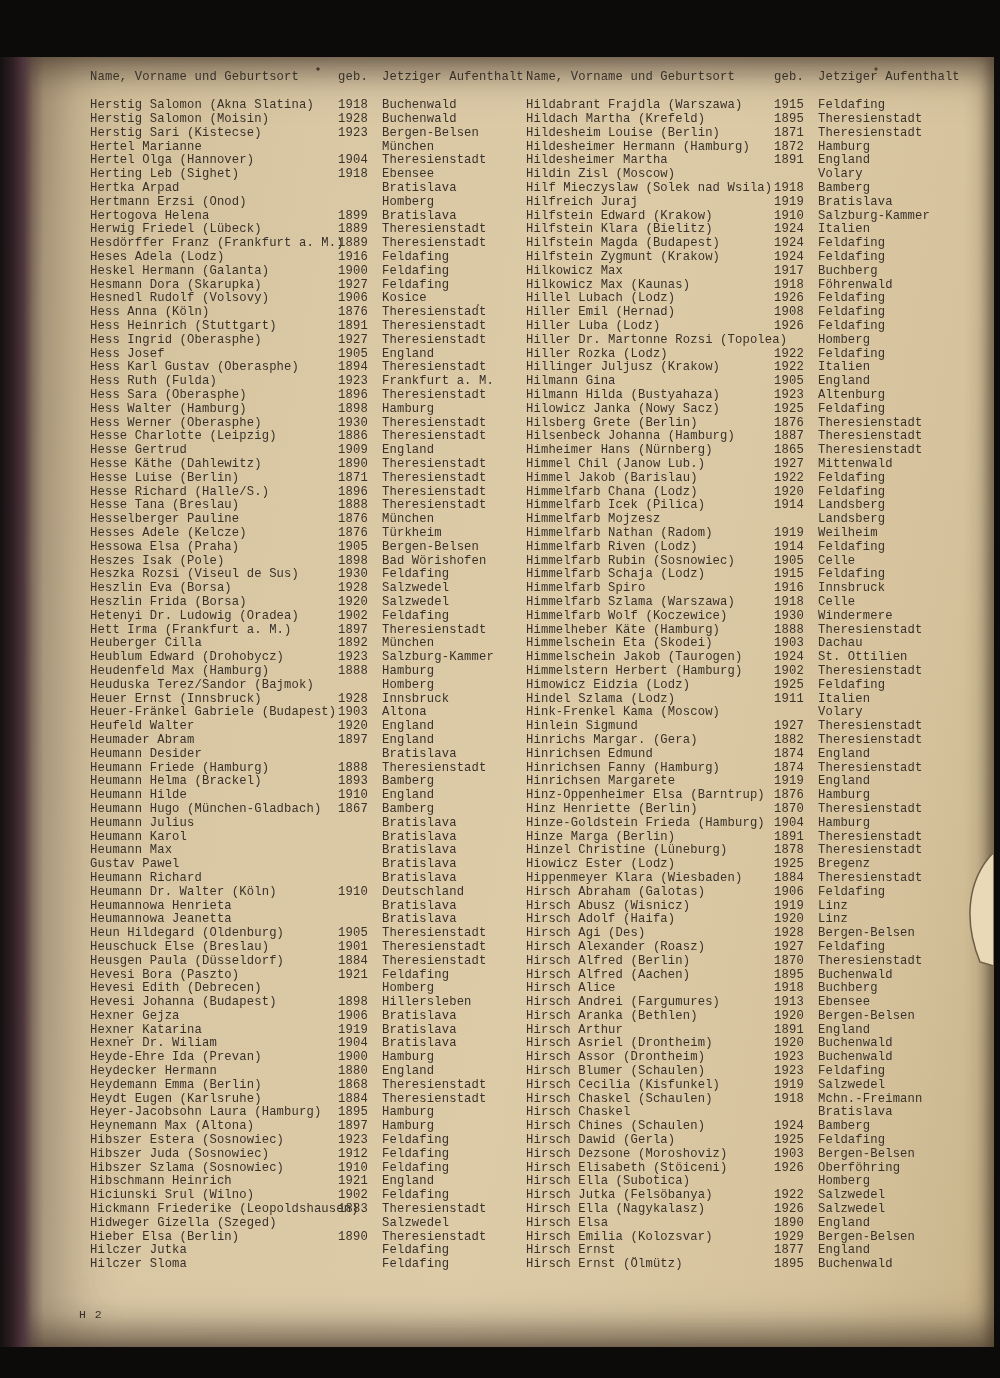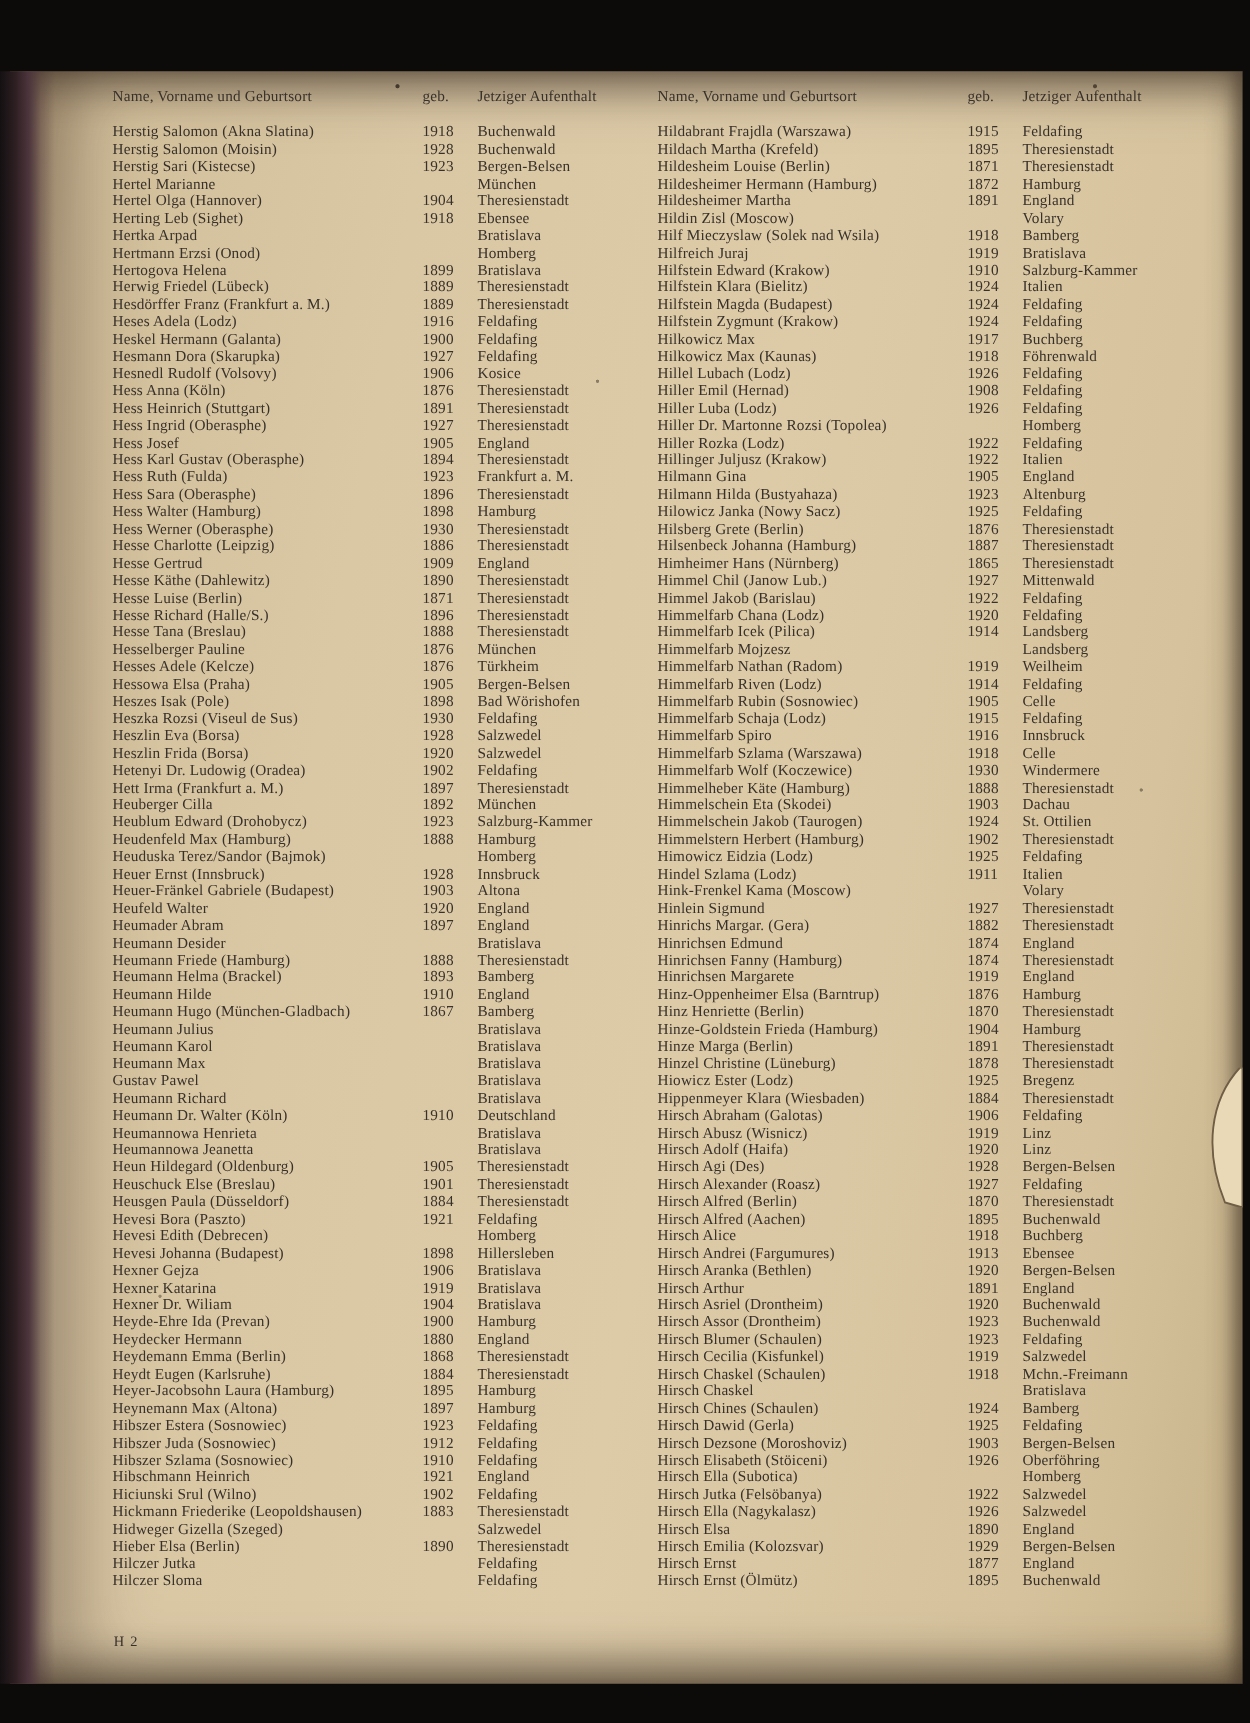--- a/index.html
+++ b/index.html
@@ -5,21 +5,21 @@
   html, body {
     margin: 0; padding: 0;
     width: 1000px; height: 1378px;
     background: #0d0b09;
     overflow: hidden;
   }
   .scan {
     position: relative;
     width: 1000px; height: 1072px;
     background: #0d0b09;
-    font-family: Liberation Serif, serif;
+    font-family: Liberation Mono, monospace;
   }
   .paper {
     position: absolute;
     left: 8px; top: 57px;
     width: 986px; height: 1290px;
     background:
       radial-gradient(circle at 310px 12px, rgba(50,40,30,.8) 0 1.3px, transparent 2px),
       radial-gradient(circle at 868px 12px, rgba(50,40,30,.7) 0 1.2px, transparent 2px),
       radial-gradient(circle at 470px 248px, rgba(60,48,36,.5) 0 1px, transparent 1.6px),
       radial-gradient(circle at 905px 575px, rgba(60,48,36,.5) 0 1px, transparent 1.6px),
@@ -52,21 +52,21 @@
   .col-right { left: 518px; top: 14px; width: 428px; }
   .hdr, .row {
     display: grid;
     grid-template-columns: 248px 44px 1fr;
     height: 13.8px;
   }
   .hdr { margin-bottom: 14.5px; }
   .c-geb { text-align: left; }
   .footer {
     position: absolute;
-    left: 83px; top: 1251px;
+    left: 71px; top: 1251px;
     font-size: 11.5px;
     letter-spacing: 1px;
   }
   .curl {
     position: absolute;
     right: 0; top: 797px;
     width: 58px; height: 112px;
     pointer-events: none;
   }
 </style>

